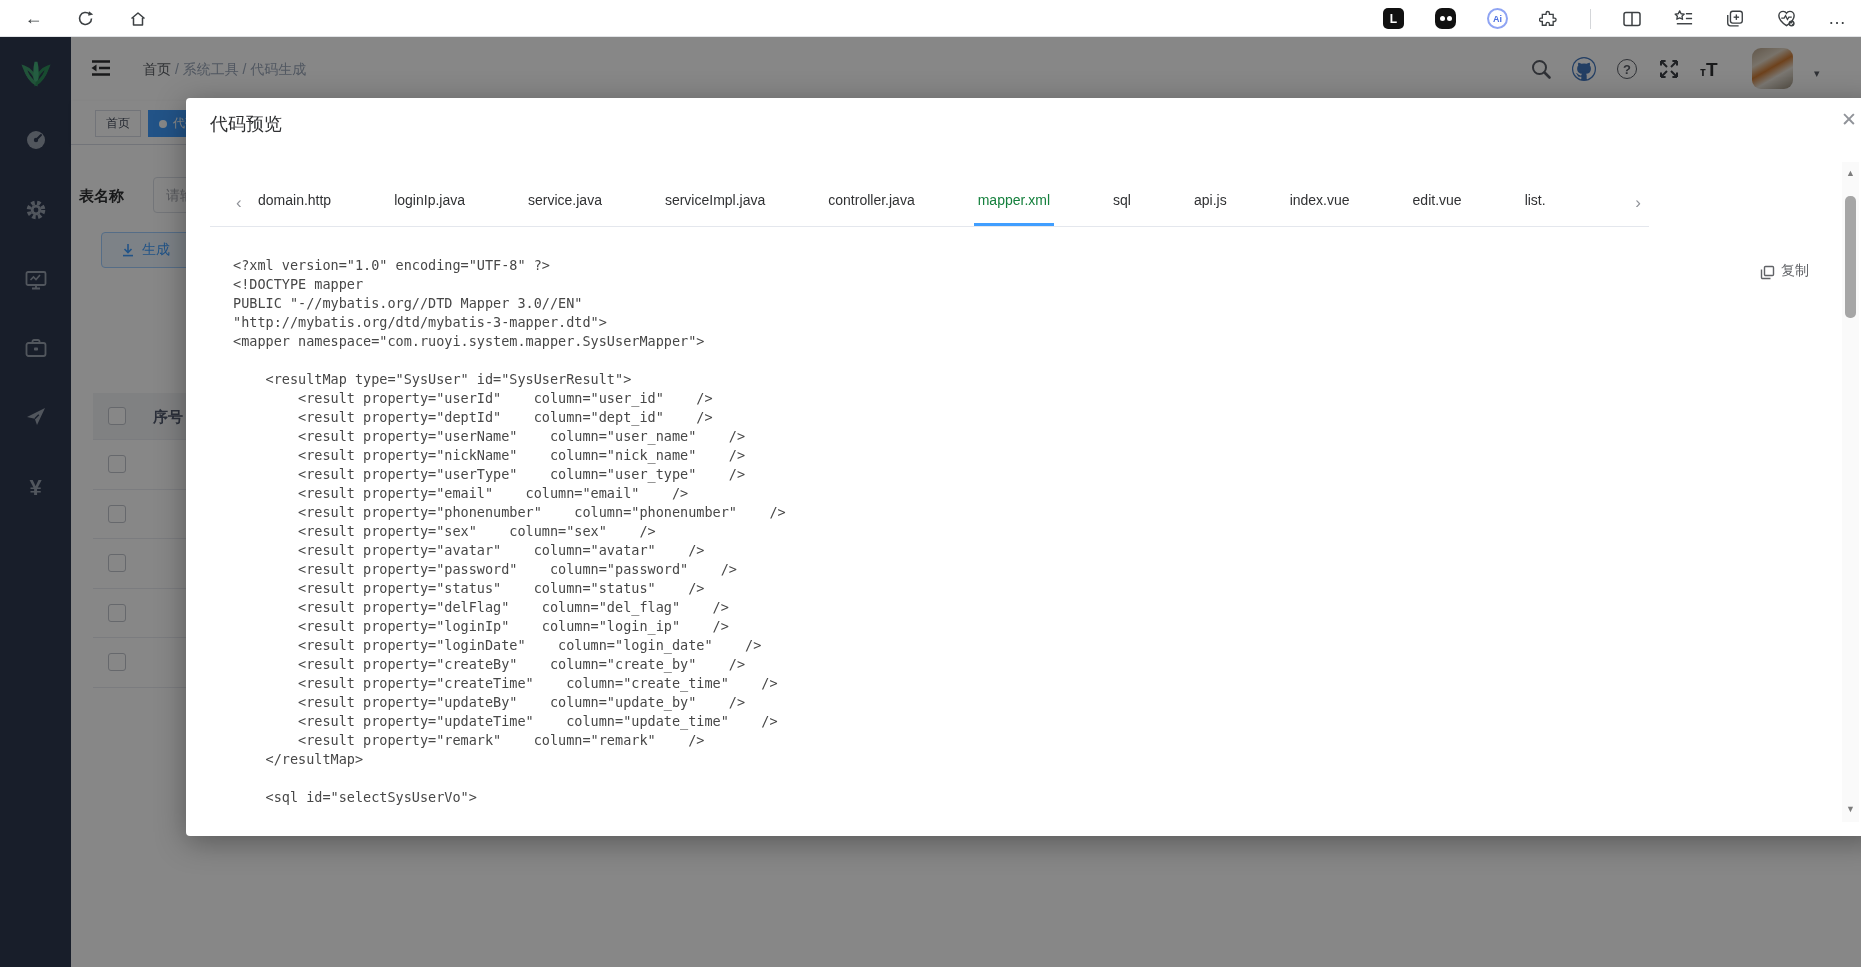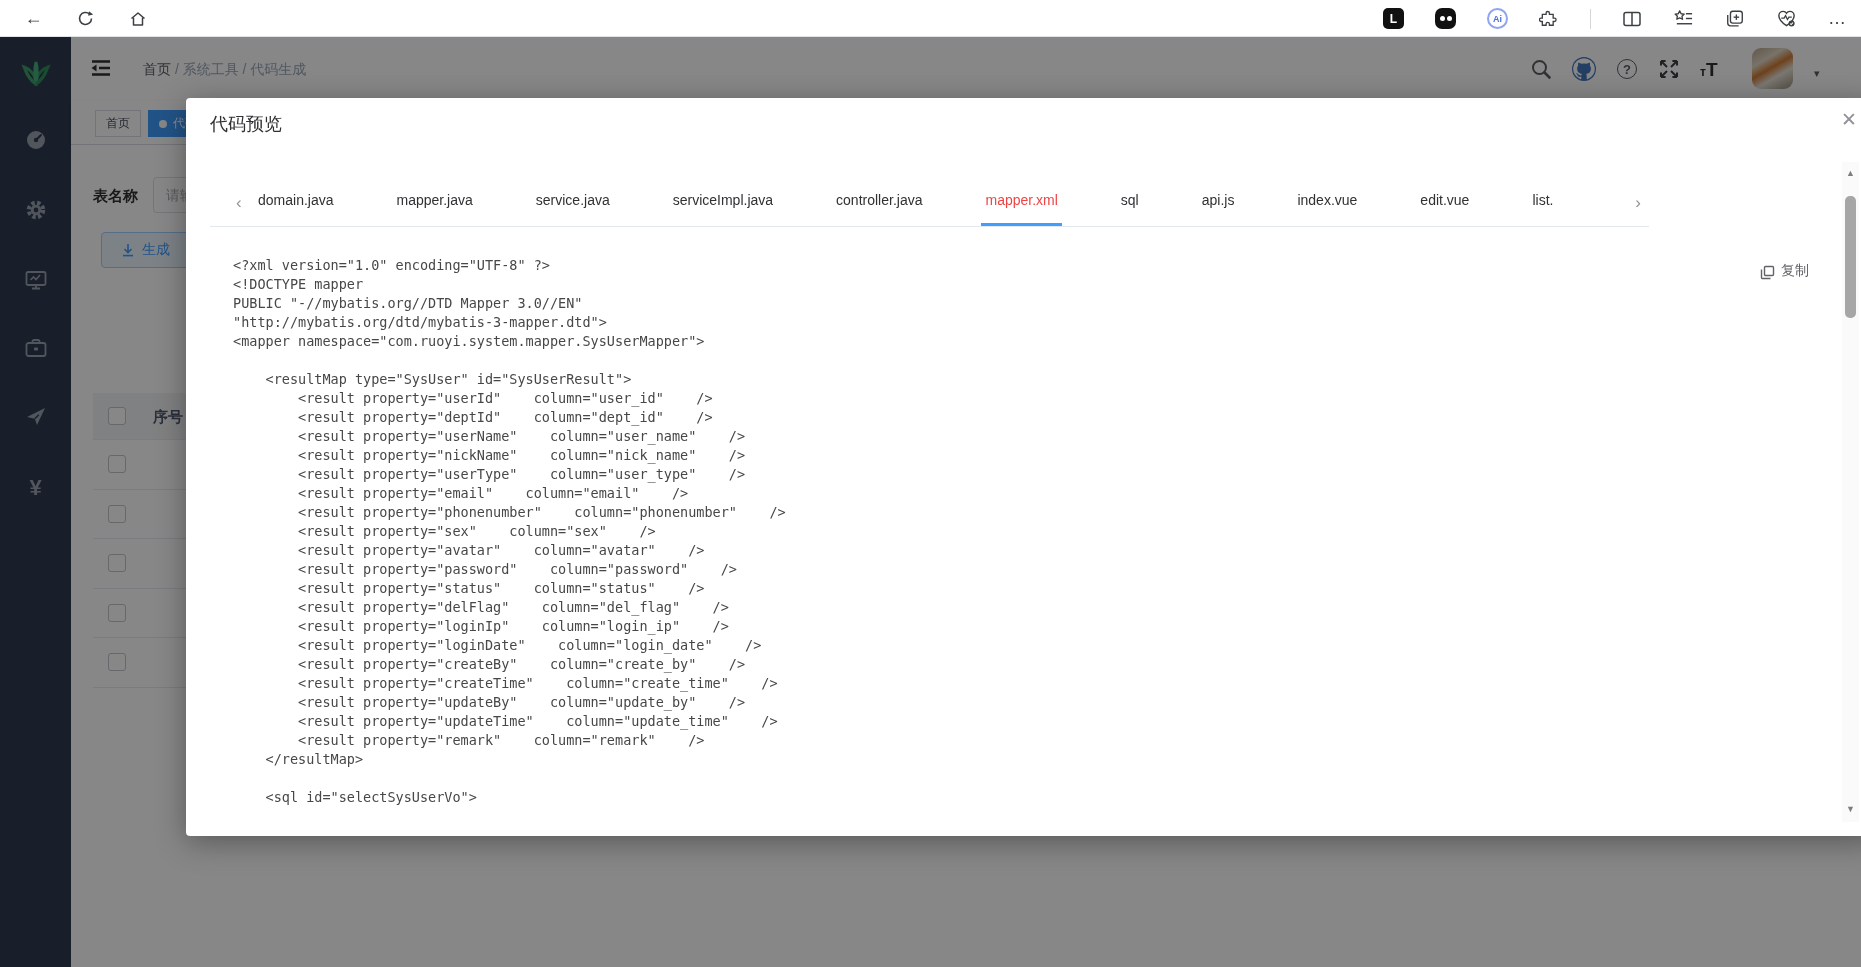--- a/index.html
+++ b/index.html
@@ -68,21 +68,21 @@
   
   .modal { position:absolute; left:186px; top:61px; width:1693px; height:738px; background:#fff;
            border-radius:4px; box-shadow:0 6px 30px rgba(0,0,0,.35); z-index:60; }
   .m-title { position:absolute; left:24px; top:14px; font-size:18px; color:#303133; }
   .m-close { position:absolute; right:22px; top:10px; font-size:19px; color:#909399; }
   .tabbar { position:absolute; left:24px; top:85px; width:1439px; height:44px;
             border-bottom:1px solid #e4e7ed; }
   .chev { position:absolute; top:10px; color:#909399; font-size:17px; }
   .tabs { display:flex; gap:63px; margin-left:48px; padding-top:9px; }
   .tab { position:relative; font-size:14px; color:#303133; padding-bottom:17px; white-space:nowrap; }
-  .tab.active { color:#ef4444; }
+  .tab.active { color:#15803d; }
   .tab.active::after { content:""; position:absolute; left:-4px; right:-4px; bottom:-1px;
                        height:3px; background:#409eff; }
   .code { position:absolute; left:47px; top:158px; font-family:"DejaVu Sans Mono","Liberation Mono",monospace;
           font-size:13.5px; line-height:19px; color:#474747; white-space:pre; }
   .copybtn { position:absolute; right:70px; top:164px; display:flex; align-items:flex-end; gap:6px;
              font-size:14px; color:#606266; }
   .sbar { position:absolute; right:20px; top:64px; width:17px; height:660px; background:#fafafa; }
   .sthumb { position:absolute; left:3px; top:34px; width:11px; height:122px; border-radius:5px; background:#a6a6a6; }
   .sarrow { position:absolute; left:0; width:17px; text-align:center; font-size:9px; color:#7d7d7d; }
 
@@ -252,21 +252,21 @@
       <div class="tag" style="left:24px;">
         <span>首页</span>
         </div>
       <div class="tag active" style="left:77px;width:95px;overflow:hidden;">
         <span class="dot"></span>
         <span>代码生成</span>
         </div>
     </div>
 
     <div class="content">
-      <span class="lbl" style="left:22px;top:42px;font-family:Liberation Mono, monospace;">表名称</span>
+      <span class="lbl" style="left:8px;top:42px;font-family:Liberation Mono, monospace;">表名称</span>
       <input class="inp" style="left: 82px; top: 32px; width: 240px;" placeholder="请输入表名称">
       <div class="btn-plain" style="left:30px;top:87px;">
         <svg width="14" height="14" viewBox="0 0 14 14">
             <path d="M7 1v8M3.5 6 7 9.5 10.5 6" fill="none" stroke="#409eff" stroke-width="1.6"></path>
             <line x1="2" y1="12.6" x2="12" y2="12.6" stroke="#409eff" stroke-width="1.6"></line>
           </svg>
         <span>生成</span>
       </div>
       <div class="circ-btn" style="left:1674px;top:92px;">
         <svg width="16" height="16" viewBox="0 0 16 16">
@@ -333,22 +333,22 @@
   <div class="overlay"></div>
 
   <div class="modal">
     <div class="m-title">代码预览</div>
     <div class="m-close">
       <span>✕</span></div>
 
     <div class="tabbar">
       <span class="chev" style="left:26px;">‹</span>
       <div class="tabs">
-          <div class="tab">domain.java</div>
-          <div class="tab">mapper.java</div>
+          <div class="tab">domain.http</div>
+          <div class="tab">loginIp.java</div>
           <div class="tab">service.java</div>
           <div class="tab">serviceImpl.java</div>
           <div class="tab">controller.java</div>
           <div class="tab active">mapper.xml</div>
           <div class="tab">sql</div>
           <div class="tab">api.js</div>
           <div class="tab">index.vue</div>
           <div class="tab">edit.vue</div>
           <div class="tab">list.</div>
         </div>

